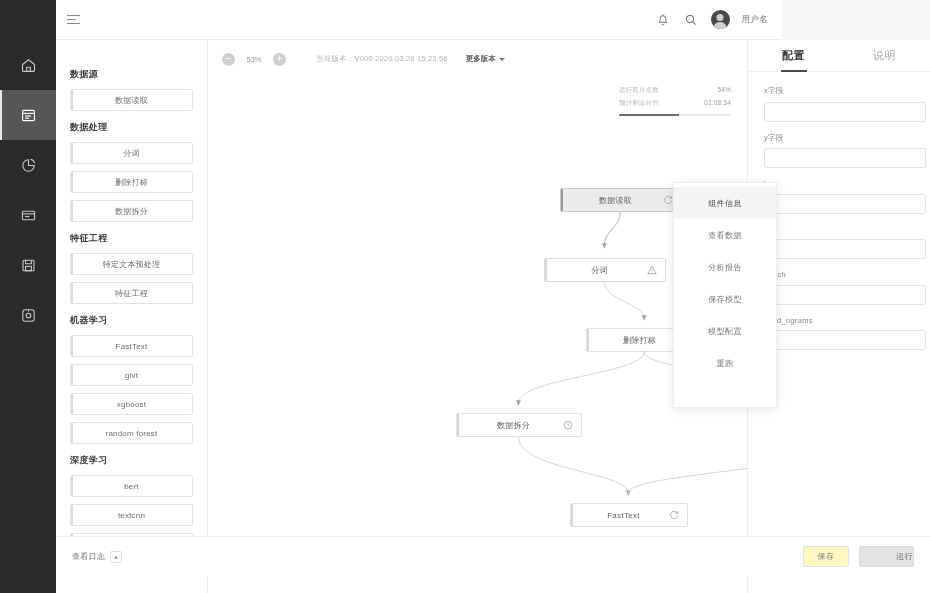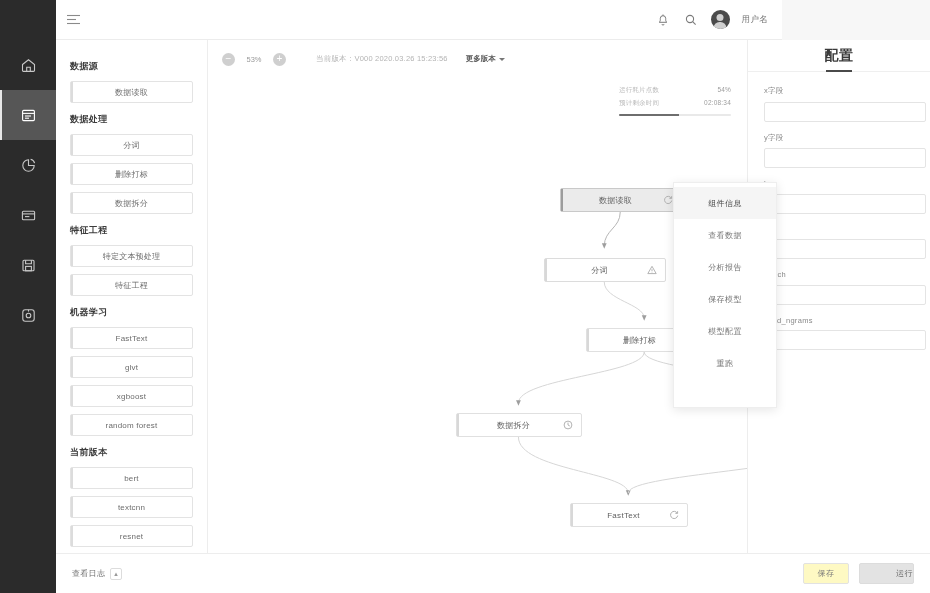--- a/index.html
+++ b/index.html
@@ -68,21 +68,21 @@
   
   .compbar {
     position: absolute; top: 40px; left: 56px; width: 152px; height: 553px;
     background: #ffffff; border-right: 1px solid #ededed;
     padding: 12px 14px 0 14px; overflow: hidden;
   }
   .cat-title {
     font-size: 9px; font-weight: bold; color: #3c3c3c;
     margin: 10px 0 8px 0; letter-spacing: .4px;
   }
-  .cat-title:first-child { margin-top: 8px; }
+  .cat-title:first-child { margin-top: 16px; }
   .comp-item {
     height: 22px; border: 1px solid #e3e3e3; border-radius: 2px;
     background: #fff; margin-bottom: 7px;
     display: flex; align-items: center; justify-content: center;
     font-size: 8px; color: #6c6c6c; cursor: grab; position: relative;
     letter-spacing: .2px;
   }
   .comp-item::before {
     content: ""; position: absolute; left: 0; top: 0; bottom: 0;
     width: 2px; background: #dcdcdc;
@@ -166,42 +166,42 @@
   
   .cfg {
     position: absolute; top: 40px; left: 748px; width: 182px; height: 553px;
     background: #ffffff;
   }
   .cfg-tabs {
     height: 32px; display: flex; border-bottom: 1px solid #efefef;
   }
   .cfg-tab {
     flex: 1; display: flex; align-items: center; justify-content: center;
-    font-size: 14px; color: #a5a5a5; cursor: pointer; position: relative;
+    font-size: 11px; color: #a5a5a5; cursor: pointer; position: relative;
     letter-spacing: .5px;
   }
   .cfg-tab.active { color: #3a3a3a; font-weight: bold; }
   .cfg-tab.active::after {
     content: ""; position: absolute; bottom: -1px; left: 50%;
     transform: translateX(-50%); width: 26px; height: 2px; background: #4a4a4a;
   }
   .cfg-body { padding: 14px 4px 0 16px; }
   .field { margin-bottom: 11px; }
   .field-label {
     font-size: 7.5px; color: #8a8a8a; margin-bottom: 4px; letter-spacing: .3px;
   }
   .field-input {
     width: 100%; height: 20px; border: 1px solid #e4e4e4; border-radius: 2px;
     background: #fff; font-size: 8px; color: #555; padding: 0 6px;
     font-family: inherit; outline: none;
   }
 
   
   .bottombar {
-    position: absolute; left: 56px; bottom: 0; width: 874px; height: 40px;
+    position: absolute; left: 56px; bottom: 17px; width: 874px; height: 40px;
     background: #ffffff; border-top: 1px solid #ededed;
     display: flex; align-items: center; padding: 0 16px; z-index: 35;
   }
   .logbtn {
     display: flex; align-items: center; gap: 5px; font-size: 8px;
     color: #6d6d6d; cursor: pointer; letter-spacing: .3px;
   }
   .logbtn .chev {
     width: 12px; height: 12px; border: 1px solid #dcdcdc; border-radius: 2px;
     display: flex; align-items: center; justify-content: center;
@@ -321,21 +321,21 @@
       <div class="comp-item">删除打标</div>
       <div class="comp-item">数据拆分</div>
       <div class="cat-title">特征工程</div>
       <div class="comp-item">特定文本预处理</div>
       <div class="comp-item">特征工程</div>
       <div class="cat-title">机器学习</div>
       <div class="comp-item">FastText</div>
       <div class="comp-item">glvt</div>
       <div class="comp-item">xgboost</div>
       <div class="comp-item">random forest</div>
-      <div class="cat-title">当前版本</div>
+      <div class="cat-title">深度学习</div>
       <div class="comp-item">bert</div>
       <div class="comp-item">textcnn</div>
       <div class="comp-item">resnet</div>
     </div>
 
   <div class="canvas-wrap">
 
     <div class="canvas-toolbar">
       <div class="zoom-btn">−</div>
       <div class="zoom-pct">53%</div>
@@ -448,20 +448,21 @@
         <div class="ctx-item">分析报告</div>
         <div class="ctx-item">保存模型</div>
         <div class="ctx-item">模型配置</div>
         <div class="ctx-item">重跑</div>
       </div>
   </div>
 
   <div class="cfg">
     <div class="cfg-tabs" id="cfgtabs">
         <div class="cfg-tab active">配置</div>
+        <div class="cfg-tab">说明</div>
       </div>
     <div class="cfg-body" id="cfgbody">
         <div class="field"><div class="field-label">x字段</div><input class="field-input" type="text" placeholder="" style=""></div>
         <div class="field"><div class="field-label">y字段</div><input class="field-input" type="text" placeholder="" style=""></div>
         <div class="field"><div class="field-label">lr</div><input class="field-input" type="text" placeholder="" style=""></div>
         <div class="field"><div class="field-label">dim</div><input class="field-input" type="text" placeholder="" style=""></div>
         <div class="field"><div class="field-label">epoch</div><input class="field-input" type="text" placeholder="" style=""></div>
         <div class="field"><div class="field-label">word_ngrams</div><input class="field-input" type="text" placeholder="" style=""></div>
       </div>
   </div>

